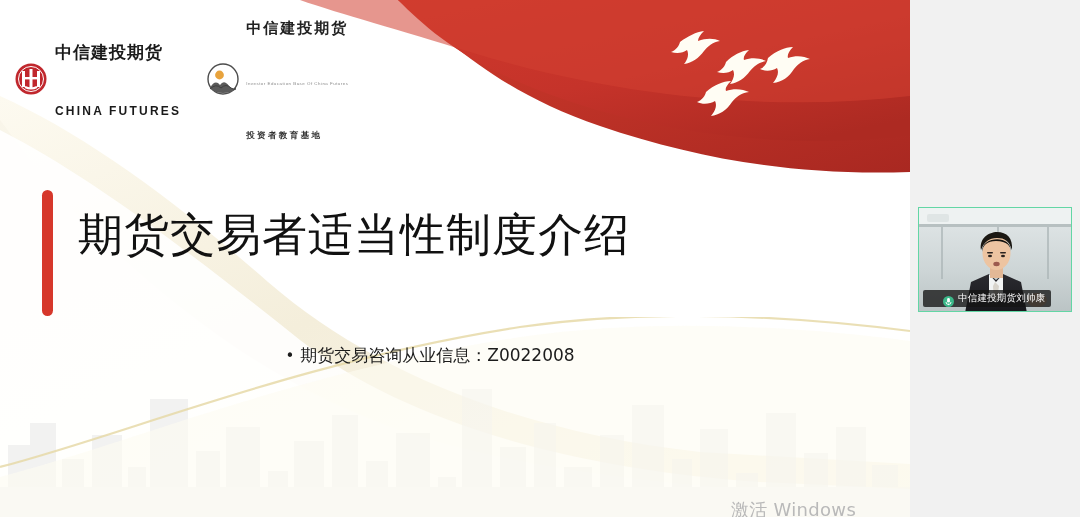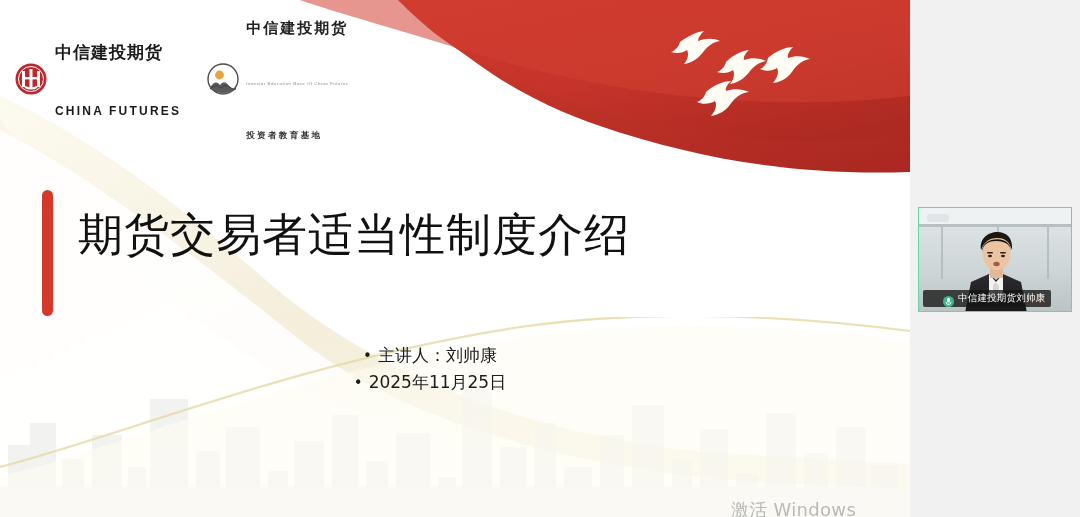--- a/index.html
+++ b/index.html
@@ -268,24 +268,21 @@
         </span>
       </div>
 
     </div>
 
     <div class="accent-bar"></div>
     <div class="slide-title">期货交易者适当性制度介绍</div>
 
     <div class="meta">
       <div class="meta-line">
-        <span class="dot">•</span><span>主讲人：刘帅康</span>
-      </div>
-      <div class="meta-line">
-        <span class="dot">•</span><span>2025年11月25日</span>
+        <span class="dot">•</span><span>期货交易咨询从业信息：Z0022008</span>
       </div>
     </div>
 
     <div class="wm">
       <div class="wm-1">激活 Windows</div>
       <div class="wm-2">转到"设置"以激活 Windows。</div>
     </div>
 
 
   </div>

